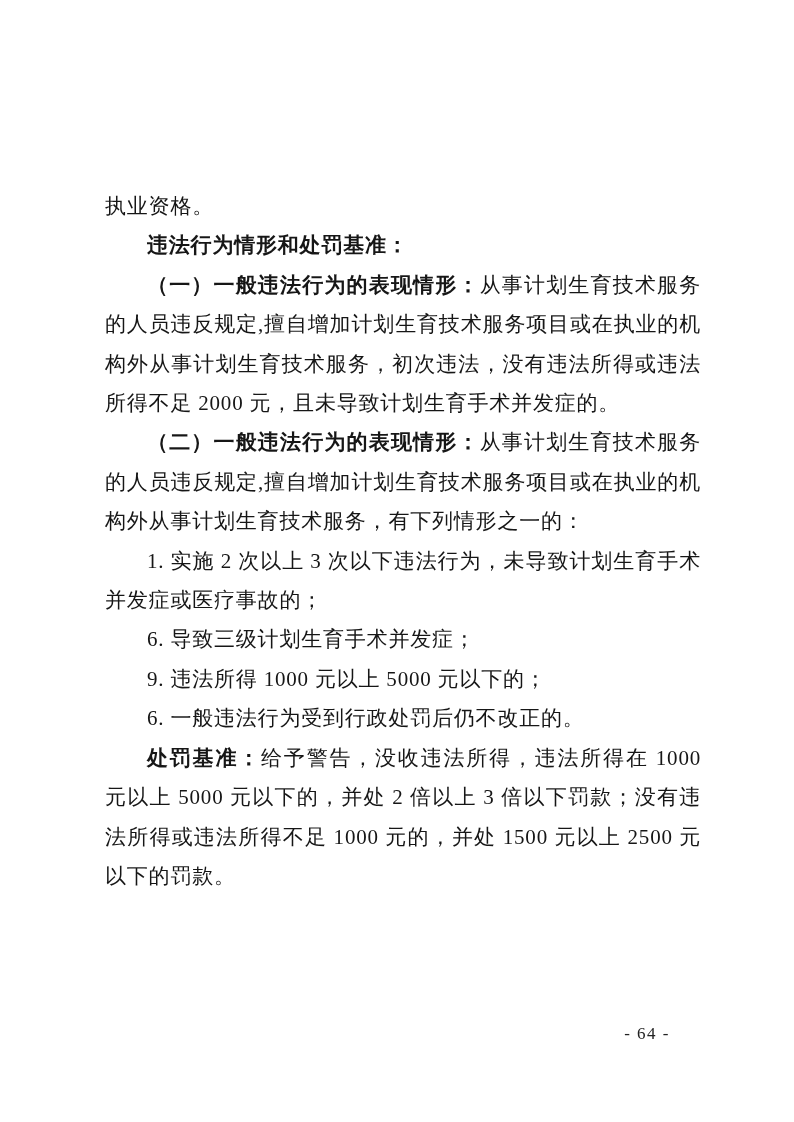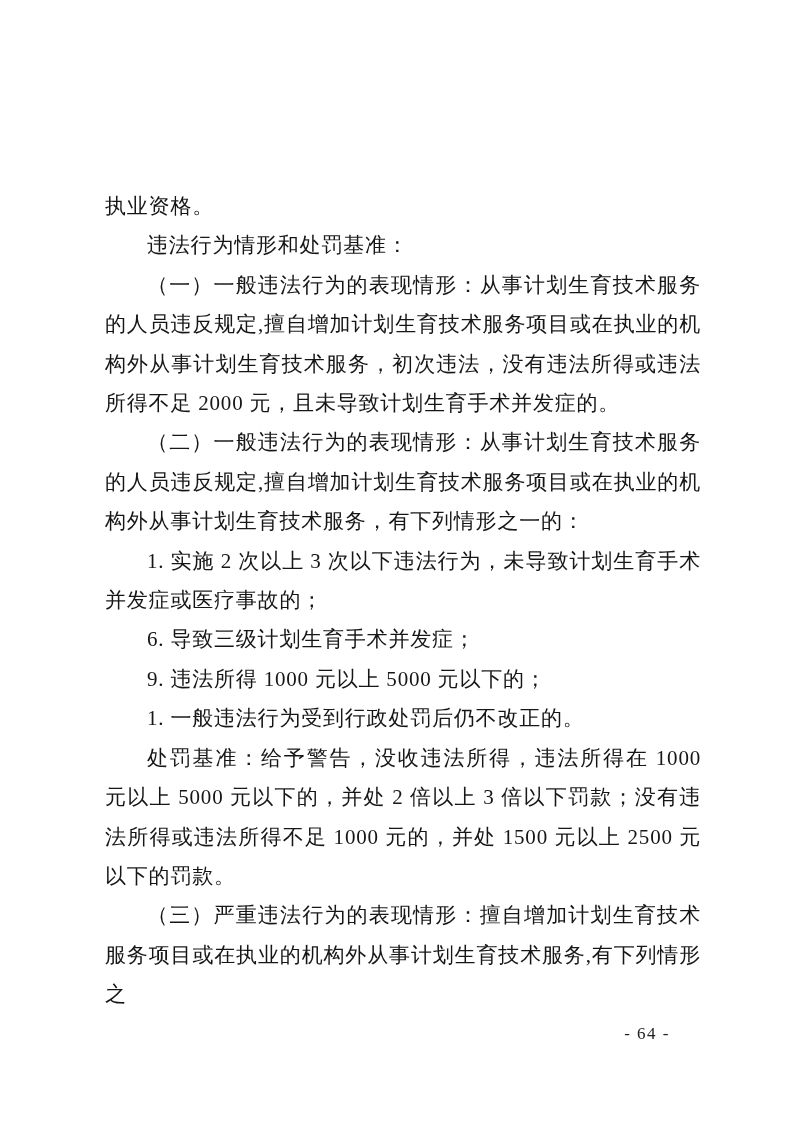--- a/index.html
+++ b/index.html
@@ -31,21 +31,21 @@
   }
   .content p {
     margin: 0;
     padding: 0;
     text-indent: 2em;
   }
   .content p.no-indent {
     text-indent: 0;
   }
   .content b {
-    font-weight: normal;
+    font-weight: bold;
   }
   .page-number {
     position: absolute;
     top: 1024px;
     right: 124px;
     font-size: 17px;
     letter-spacing: 1.5px;
     color: #222222;
   }
 </style>
@@ -63,22 +63,21 @@
 
 
     <p><b>（二）一般违法行为的表现情形：</b><span>从事计划生育技术服务的人员违反规定,擅自增加计划生育技术服务项目或在执业的机构外从事计划生育技术服务，有下列情形之一的：</span></p>
 
     <p><span>1. 实施 2 次以上 3 次以下违法行为，未导致计划生育手术并发症或医疗事故的；</span></p>
 
     <p><span>6. 导致三级计划生育手术并发症；</span></p>
 
     <p><span>9. 违法所得 1000 元以上 5000 元以下的；</span></p>
 
-    <p><span>1. 一般违法行为受到行政处罚后仍不改正的。</span></p>
+    <p><span>6. 一般违法行为受到行政处罚后仍不改正的。</span></p>
 
     <p><b>处罚基准：</b><span>给予警告，没收违法所得，违法所得在 1000 元以上 5000 元以下的，并处 2 倍以上 3 倍以下罚款；没有违法所得或违法所得不足 1000 元的，并处 1500 元以上 2500 元以下的罚款。</span></p>
 
-    <p><b>（三）严重违法行为的表现情形：</b><span>擅自增加计划生育技术服务项目或在执业的机构外从事计划生育技术服务,有下列情形之</span></p>
 
   </div>
 
   <div class="page-number">- 64 -</div>
 </div>
 
 </body></html>

